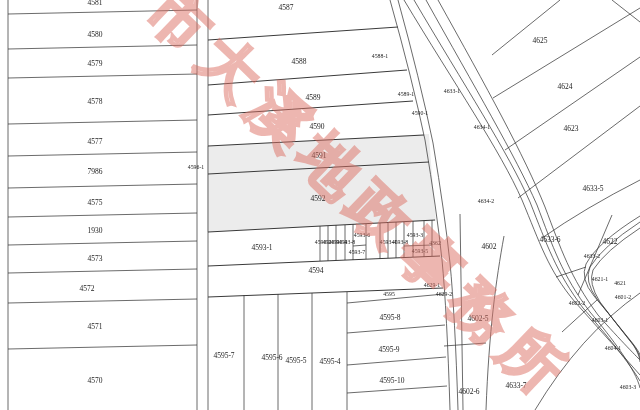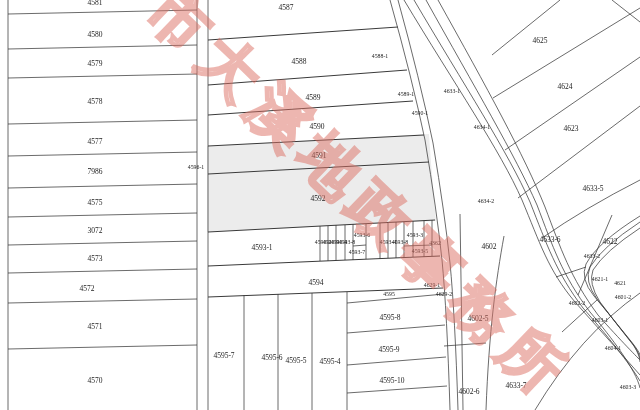--- a/index.html
+++ b/index.html
@@ -106,33 +106,33 @@
   </svg>
 
   <div>
       <span class="lbl md" style="left: 95px; top: 3px;">4581</span>
       <span class="lbl md" style="left: 95px; top: 35px;">4580</span>
       <span class="lbl md" style="left: 95px; top: 64px;">4579</span>
       <span class="lbl md" style="left: 95px; top: 102px;">4578</span>
       <span class="lbl md" style="left: 95px; top: 142px;">4577</span>
       <span class="lbl md" style="left: 95px; top: 172px;">7986</span>
       <span class="lbl md" style="left: 95px; top: 203px;">4575</span>
-      <span class="lbl md" style="left: 95px; top: 231px;">3072</span>
+      <span class="lbl md" style="left: 95px; top: 231px;">1930</span>
       <span class="lbl md" style="left: 95px; top: 259px; text-align: right;">4573</span>
       <span class="lbl md" style="left: 87px; top: 289px;">4572</span>
       <span class="lbl md" style="left: 95px; top: 327px;">4571</span>
       <span class="lbl md" style="left: 95px; top: 381px;">4570</span>
       <span class="lbl md" style="left: 286px; top: 8px;">4587</span>
       <span class="lbl md" style="left: 299px; top: 62px;">4588</span>
       <span class="lbl md" style="left: 313px; top: 98px;">4589</span>
       <span class="lbl md" style="left: 317px; top: 127px;">4590</span>
       <span class="lbl md" style="left: 319px; top: 156px;">4591</span>
       <span class="lbl md" style="left: 318px; top: 199px;">4592</span>
       <span class="lbl md" style="left: 262px; top: 248px;">4593-1</span>
-      <span class="lbl md" style="left: 316px; top: 283px; text-align: right;">4594</span>
+      <span class="lbl md" style="left: 316px; top: 271px; text-align: right;">4594</span>
       <span class="lbl sm" style="left: 389px; top: 295px;">4595</span>
       <span class="lbl md" style="left: 224px; top: 356px;">4595-7</span>
       <span class="lbl md" style="left: 272px; top: 358px;">4595-6</span>
       <span class="lbl md" style="left: 296px; top: 361px;">4595-5</span>
       <span class="lbl md" style="left: 330px; top: 362px;">4595-4</span>
       <span class="lbl md" style="left: 390px; top: 318px;">4595-8</span>
       <span class="lbl md" style="left: 389px; top: 350px;">4595-9</span>
       <span class="lbl md" style="left: 392px; top: 381px;">4595-10</span>
       <span class="lbl sm" style="left: 323px; top: 243px;">4593-2</span>
       <span class="lbl sm" style="left: 331px; top: 243px;">4593-9</span>

